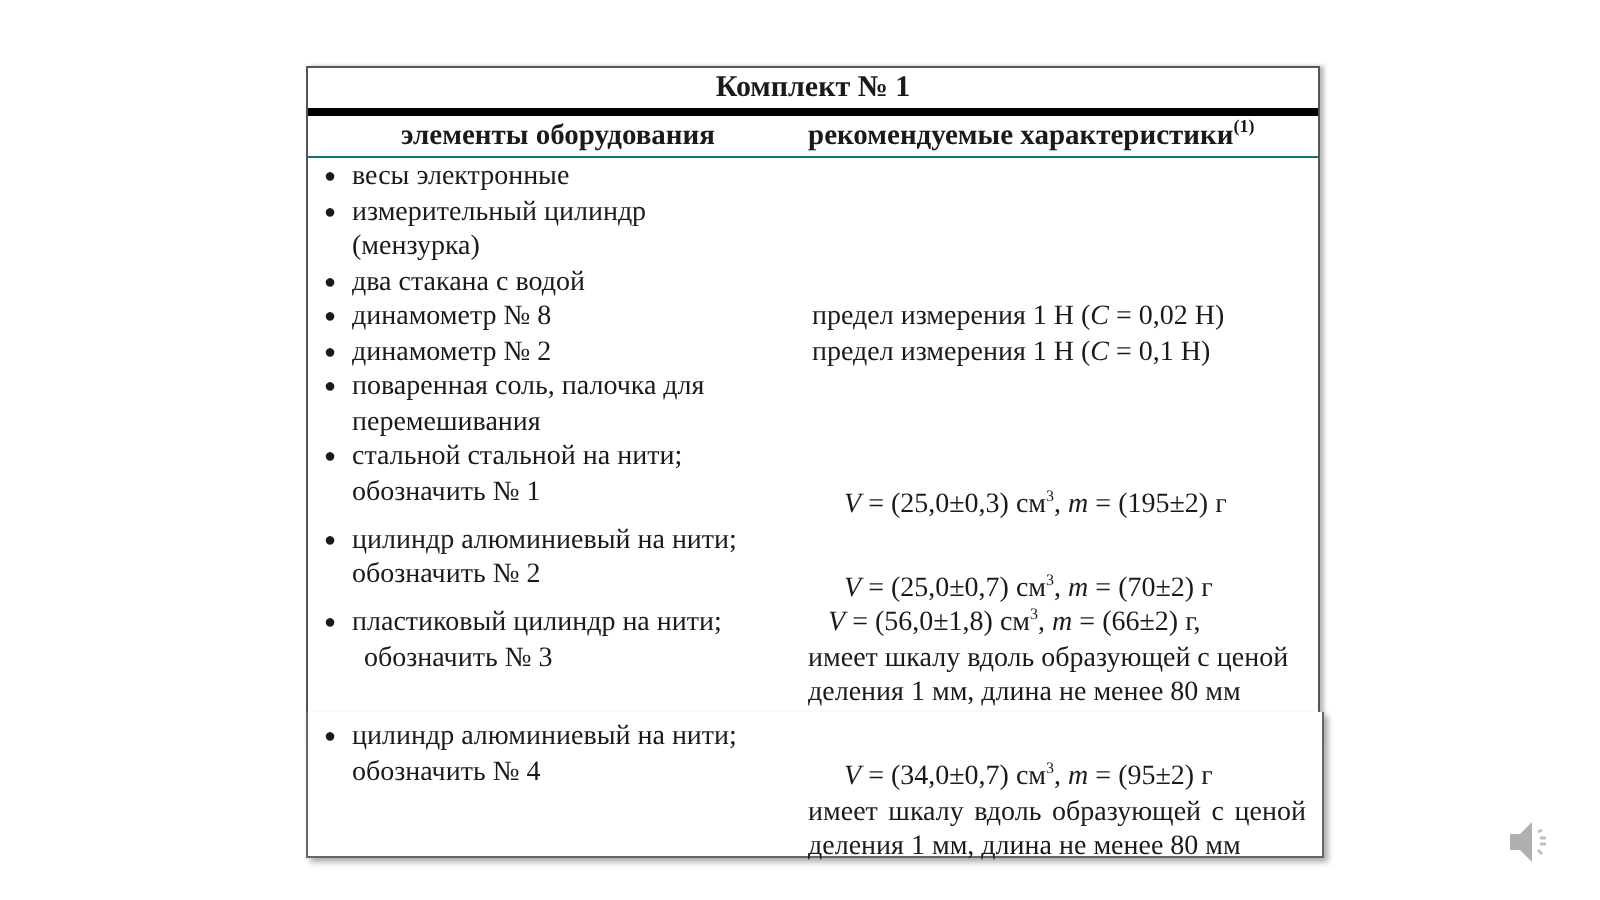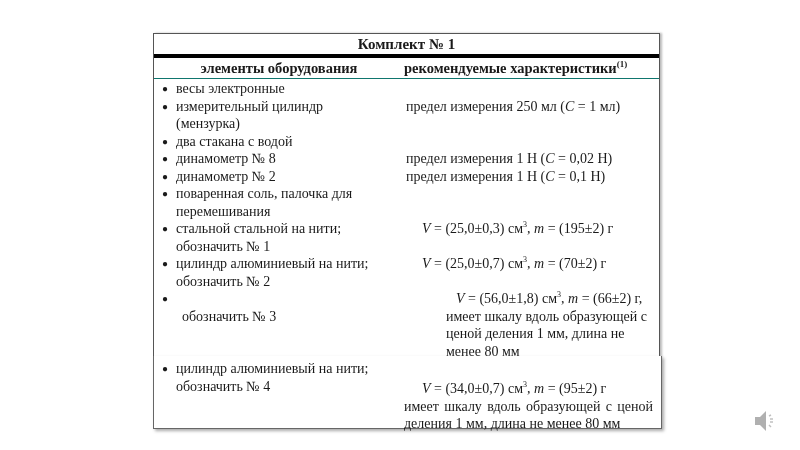--- a/index.html
+++ b/index.html
@@ -23,21 +23,21 @@
   }
   .head-row .c1 { width: 250px; text-align: center; }
   .head-row .c2 { flex: 1; text-align: left; }
   .head-row sup { font-size: 9px; line-height: 0; }
   .body { padding-top: 1px; }
   .row { display: flex; font-size: 14px; line-height: 17.5px; }
   .row .c1 { width: 250px; display: flex; }
   .row .bullet { width: 22px; text-align: center; font-size: 10px; line-height: 17.5px; flex: none; }
   .row .lbl { flex: 1; }
   .row .c2 { flex: 1; }
-  .row .c2.indent { padding-left: 18px; }
+  .row .c2.indent { padding-left: 18px; margin-top: 24px; }
   .row .c2.pad { padding-left: 2px; }
   i { font-style: italic; }
   sup.s { font-size: 8px; line-height: 0; vertical-align: super; }
   .ind { padding-left: 6px; }
   .last {
     position: absolute; left: 153px; top: 356px; width: 507px; height: 72px;
     border: 1px solid #666; border-top: none;
     box-shadow: 2px 2px 3px #aaa;
     background: #fff;
   }
@@ -64,21 +64,20 @@
           <span class="lbl">весы электронные</span>
         </div>
       <div class="c2"></div>
     </div>
 
     <div class="row">
       <div class="c1">
           <span class="bullet">●</span>
           <span class="lbl"><span>измерительный цилиндр</span><br><span>(мензурка)</span></span>
         </div>
-      <div class="c2 pad"><span>предел измерения 250 мл (</span><i>C</i><span> = 1 мл)</span></div>
     </div>
 
     <div class="row">
       <div class="c1">
           <span class="bullet">●</span>
           <span class="lbl">два стакана с водой</span>
         </div>
       <div class="c2"></div>
     </div>
 
@@ -118,23 +117,23 @@
       <div class="c1">
           <span class="bullet">●</span>
           <span class="lbl"><span>цилиндр алюминиевый на нити;</span><br><span>обозначить № 2</span></span>
         </div>
       <div class="c2 indent"><i>V</i><span> = (25,0±0,7)  см</span><sup class="s">3</sup><span>, </span> <i>m</i><span> = (70±2) г</span></div>
     </div>
 
     <div class="row" style="height:70px;">
       <div class="c1">
           <span class="bullet">●</span>
-          <span class="lbl"><br><span class="ind">обозначить № 3</span></span>
+          <span class="lbl"><span>пластиковый цилиндр на нити;</span><br><span class="ind">обозначить № 3</span></span>
         </div>
-      <div class="c2" style="padding-right:10px;margin-left:42px;"><span style="padding-left:10px;"><i>V</i><span> = (56,0±1,8)  см</span><sup class="s">3</sup><span>, </span> <i>m</i><span> = (66±2)   г,</span></span><br><span>имеет шкалу вдоль образующей с ценой деления 1 мм, длина не менее 80 мм</span></div>
+      <div class="c2" style="padding-right:10px;"><span style="padding-left:10px;"><i>V</i><span> = (56,0±1,8)  см</span><sup class="s">3</sup><span>, </span> <i>m</i><span> = (66±2)   г,</span></span><br><span>имеет шкалу вдоль образующей с ценой деления 1 мм, длина не менее 80 мм</span></div>
     </div>
   </div>
 </div>
 
 <div class="last">
   <div class="row">
     <div class="c1">
         <span class="bullet">●</span>
         <span class="lbl"><span>цилиндр алюминиевый на нити;</span><br><span>обозначить № 4</span></span>
       </div>

